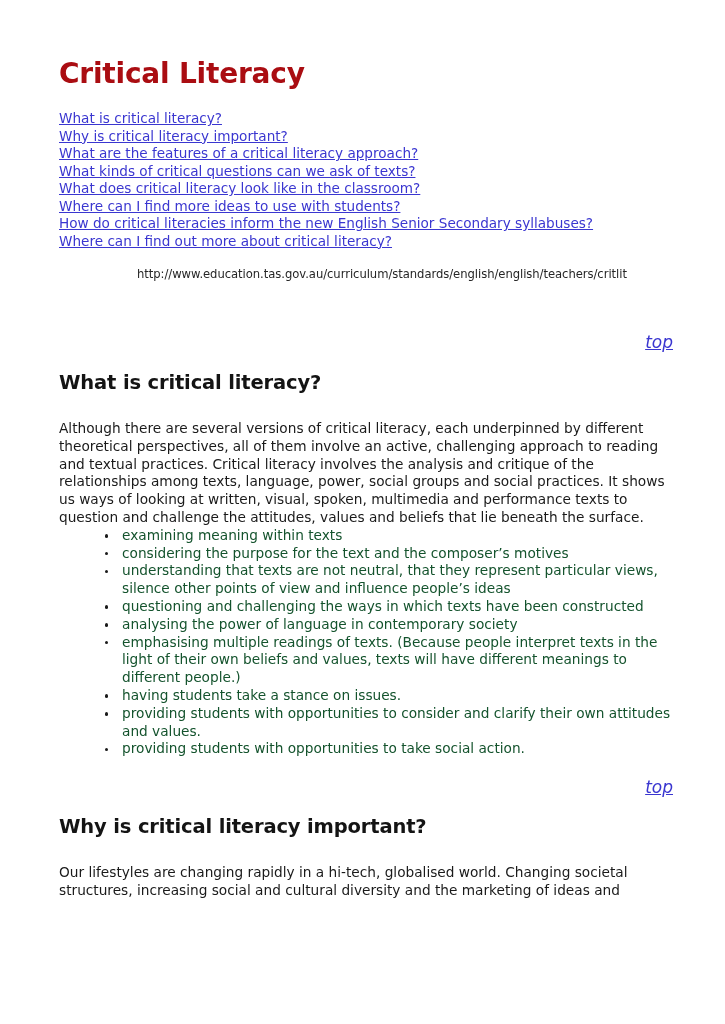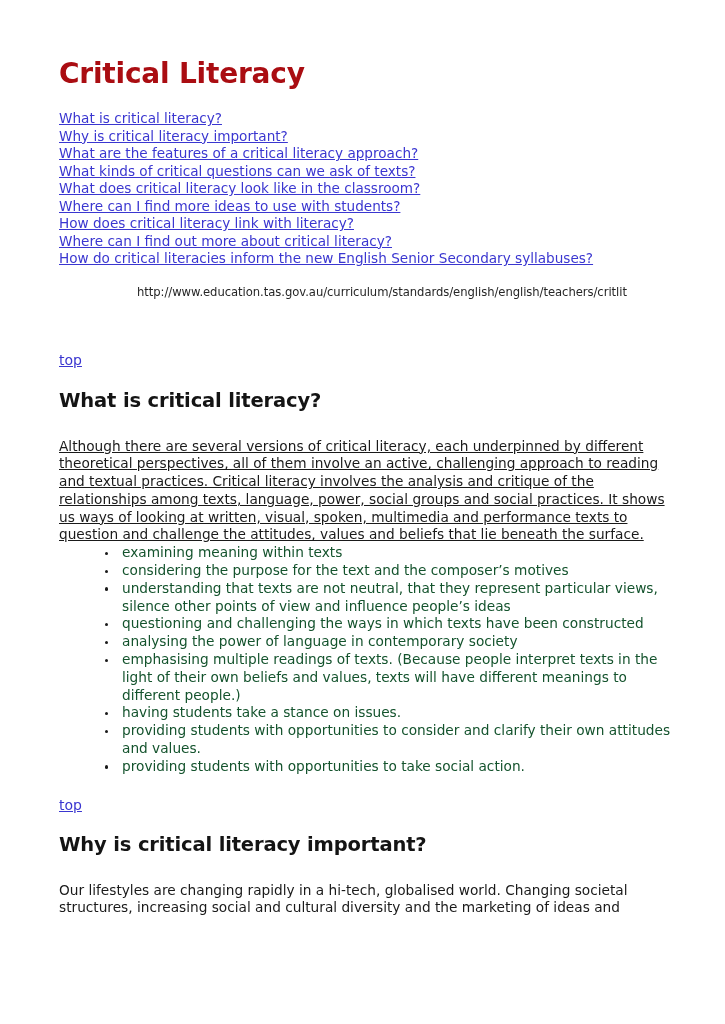--- a/index.html
+++ b/index.html
@@ -65,24 +65,25 @@
     padding-left: 78px;
     font-size: 11.6px;
     line-height: 15px;
     color: #262626;
     letter-spacing: -0.05px;
     white-space: nowrap;
   }
 
   
   .top-link-row {
-    text-align: left;
+    text-align: right;
     padding-right: 0px;
-    font-size: 14px;
+    font-size: 17px;
     line-height: 14px;
+    font-style: italic;
   }
   .top-link-row a {
     color: #3a36d0;
     text-decoration: underline;
   }
 
   
   .section-heading {
     margin: 0;
     font-size: 19.5px;
@@ -130,21 +131,21 @@
     top: 7.5px;
     width: 3.4px;
     height: 3.4px;
     border-radius: 50%;
     background: #1a1a1a;
   }
 
   
   .sp-toplink-1 { padding-top: 53px; }
   .sp-h1-1      { padding-top: 22px; }
-  .sp-par-1     { padding-top: 25px; text-decoration: underline; }
+  .sp-par-1     { padding-top: 25px; }
   .sp-leadin    { padding-top: 21px; }
   .sp-bullets   { padding-top: 14px; }
   .sp-toplink-2 { padding-top: 22px; }
   .sp-h1-2      { padding-top: 21px; }
   .sp-par-2     { padding-top: 25px; }
 </style>
 </head>
 <body>
 
 <div class="page">
@@ -164,27 +165,24 @@
     <li>
       <a href="#">What kinds of critical questions can we ask of texts?</a>
     </li>
     <li>
       <a href="#">What does critical literacy look like in the classroom?</a>
     </li>
     <li>
       <a href="#">Where can I find more ideas to use with students?</a>
     </li>
     <li>
-      <a href="#">How does critical literacy link with literacy?</a>
+      <a href="#">How do critical literacies inform the new English Senior Secondary syllabuses?</a>
     </li>
     <li>
       <a href="#">Where can I find out more about critical literacy?</a>
-    </li>
-    <li>
-      <a href="#">How do critical literacies inform the new English Senior Secondary syllabuses?</a>
     </li>
   </ul>
 
   <p class="url-line">http://www.education.tas.gov.au/curriculum/standards/english/english/teachers/critlit</p>
 
   <div class="top-link-row sp-toplink-1">
     <a href="#">top</a>
   </div>
 
   <h2 class="section-heading sp-h1-1">What is critical literacy?</h2>

